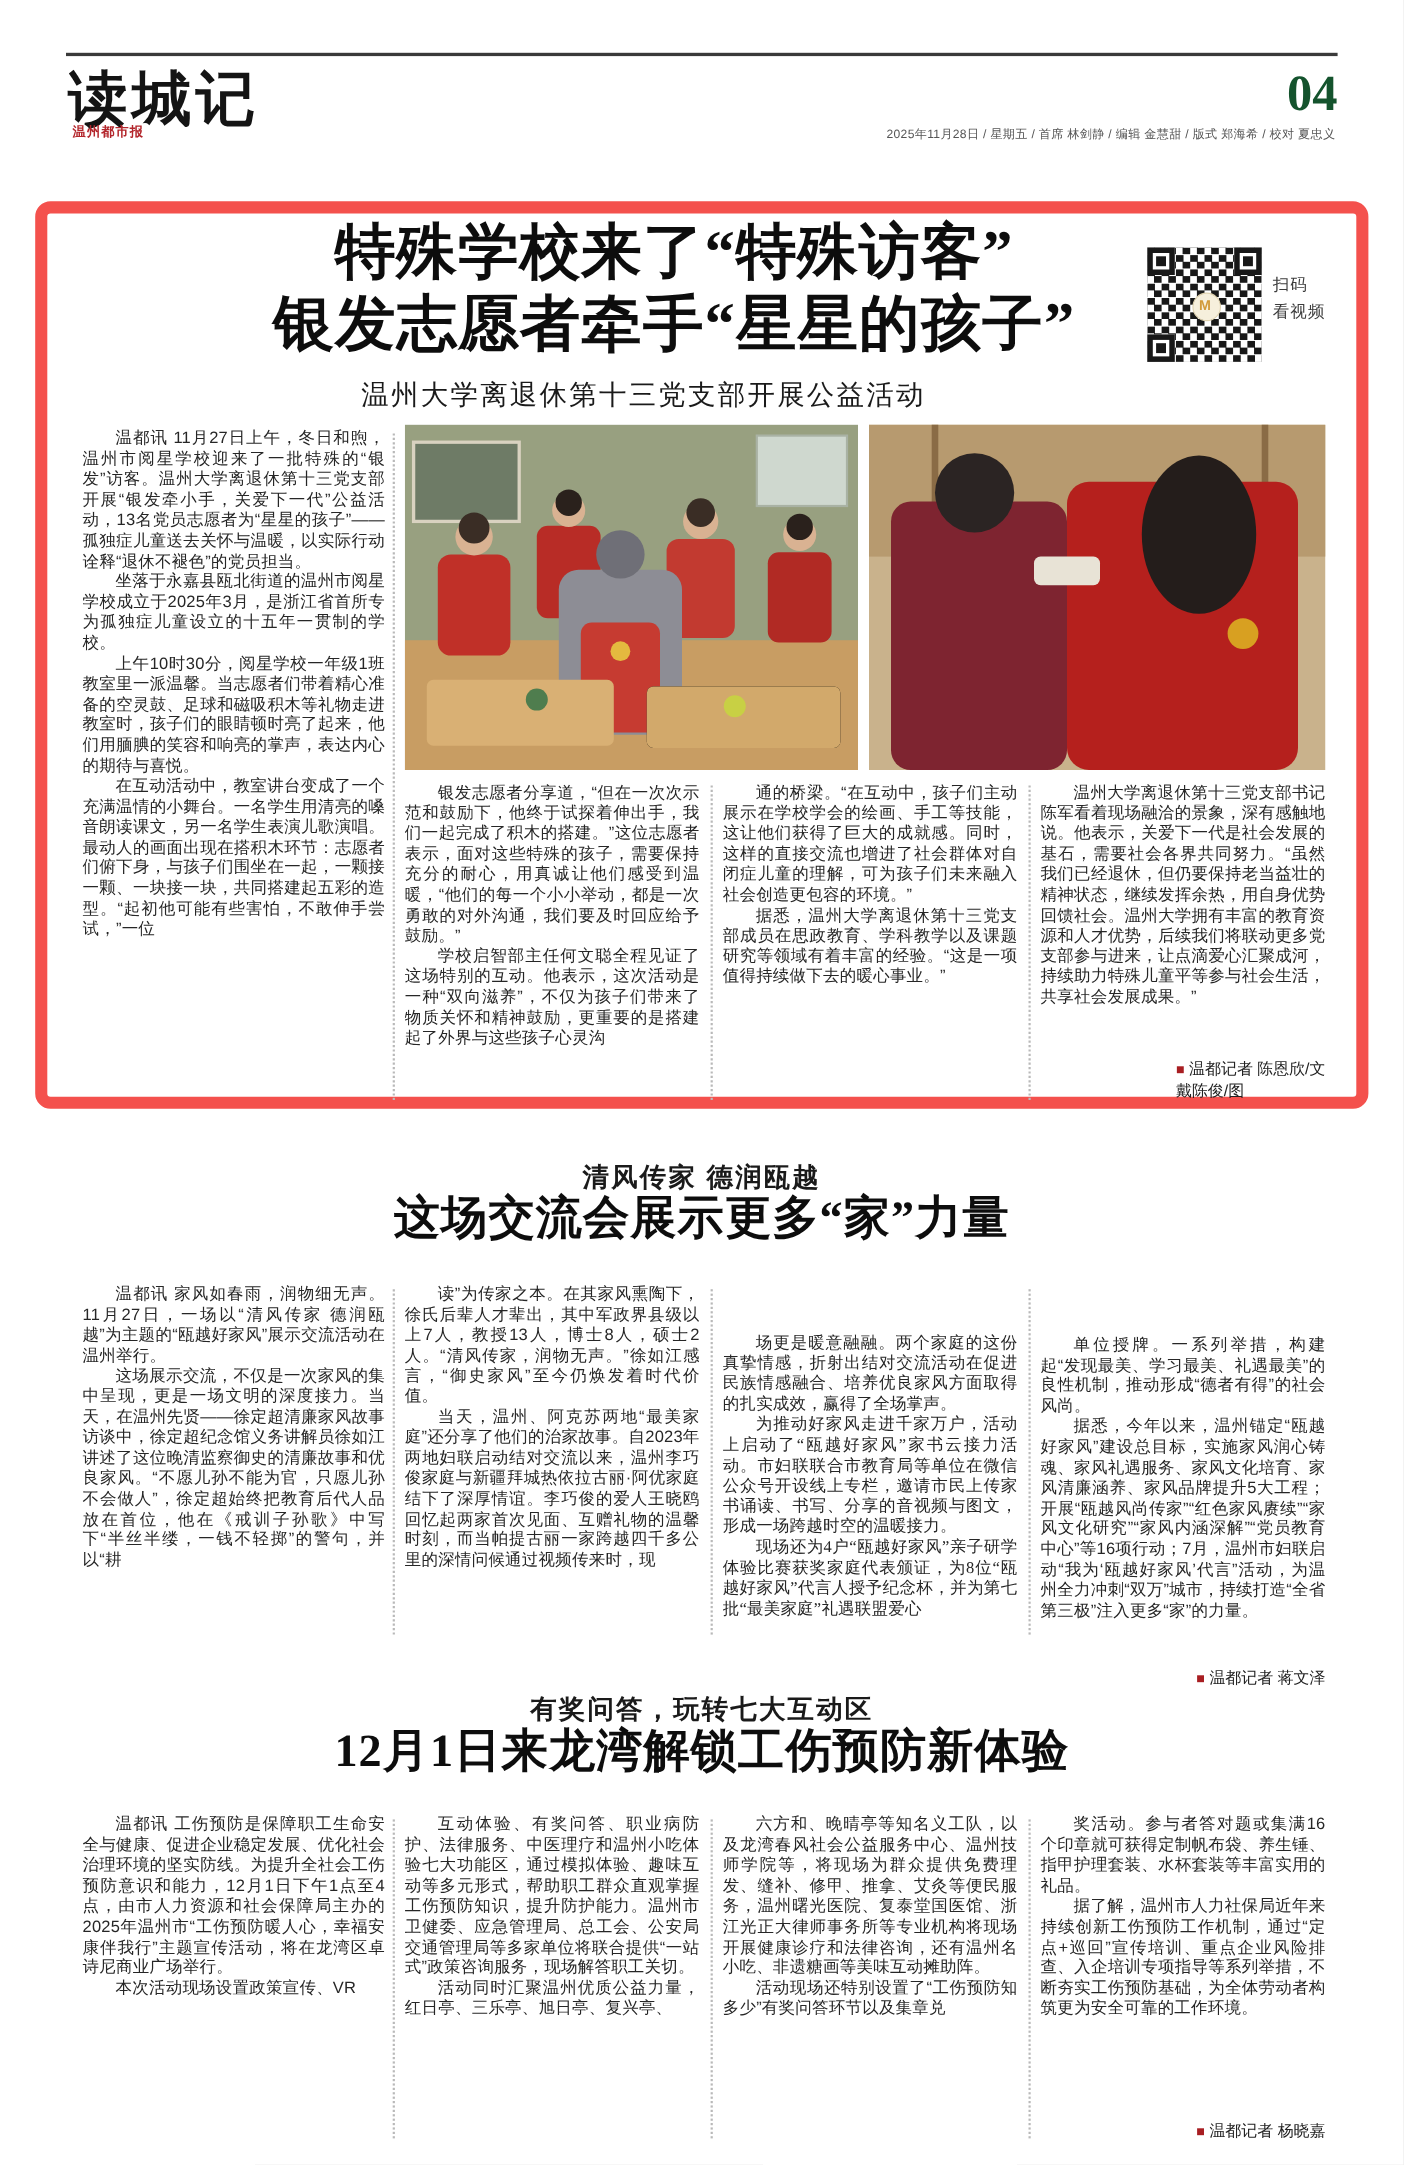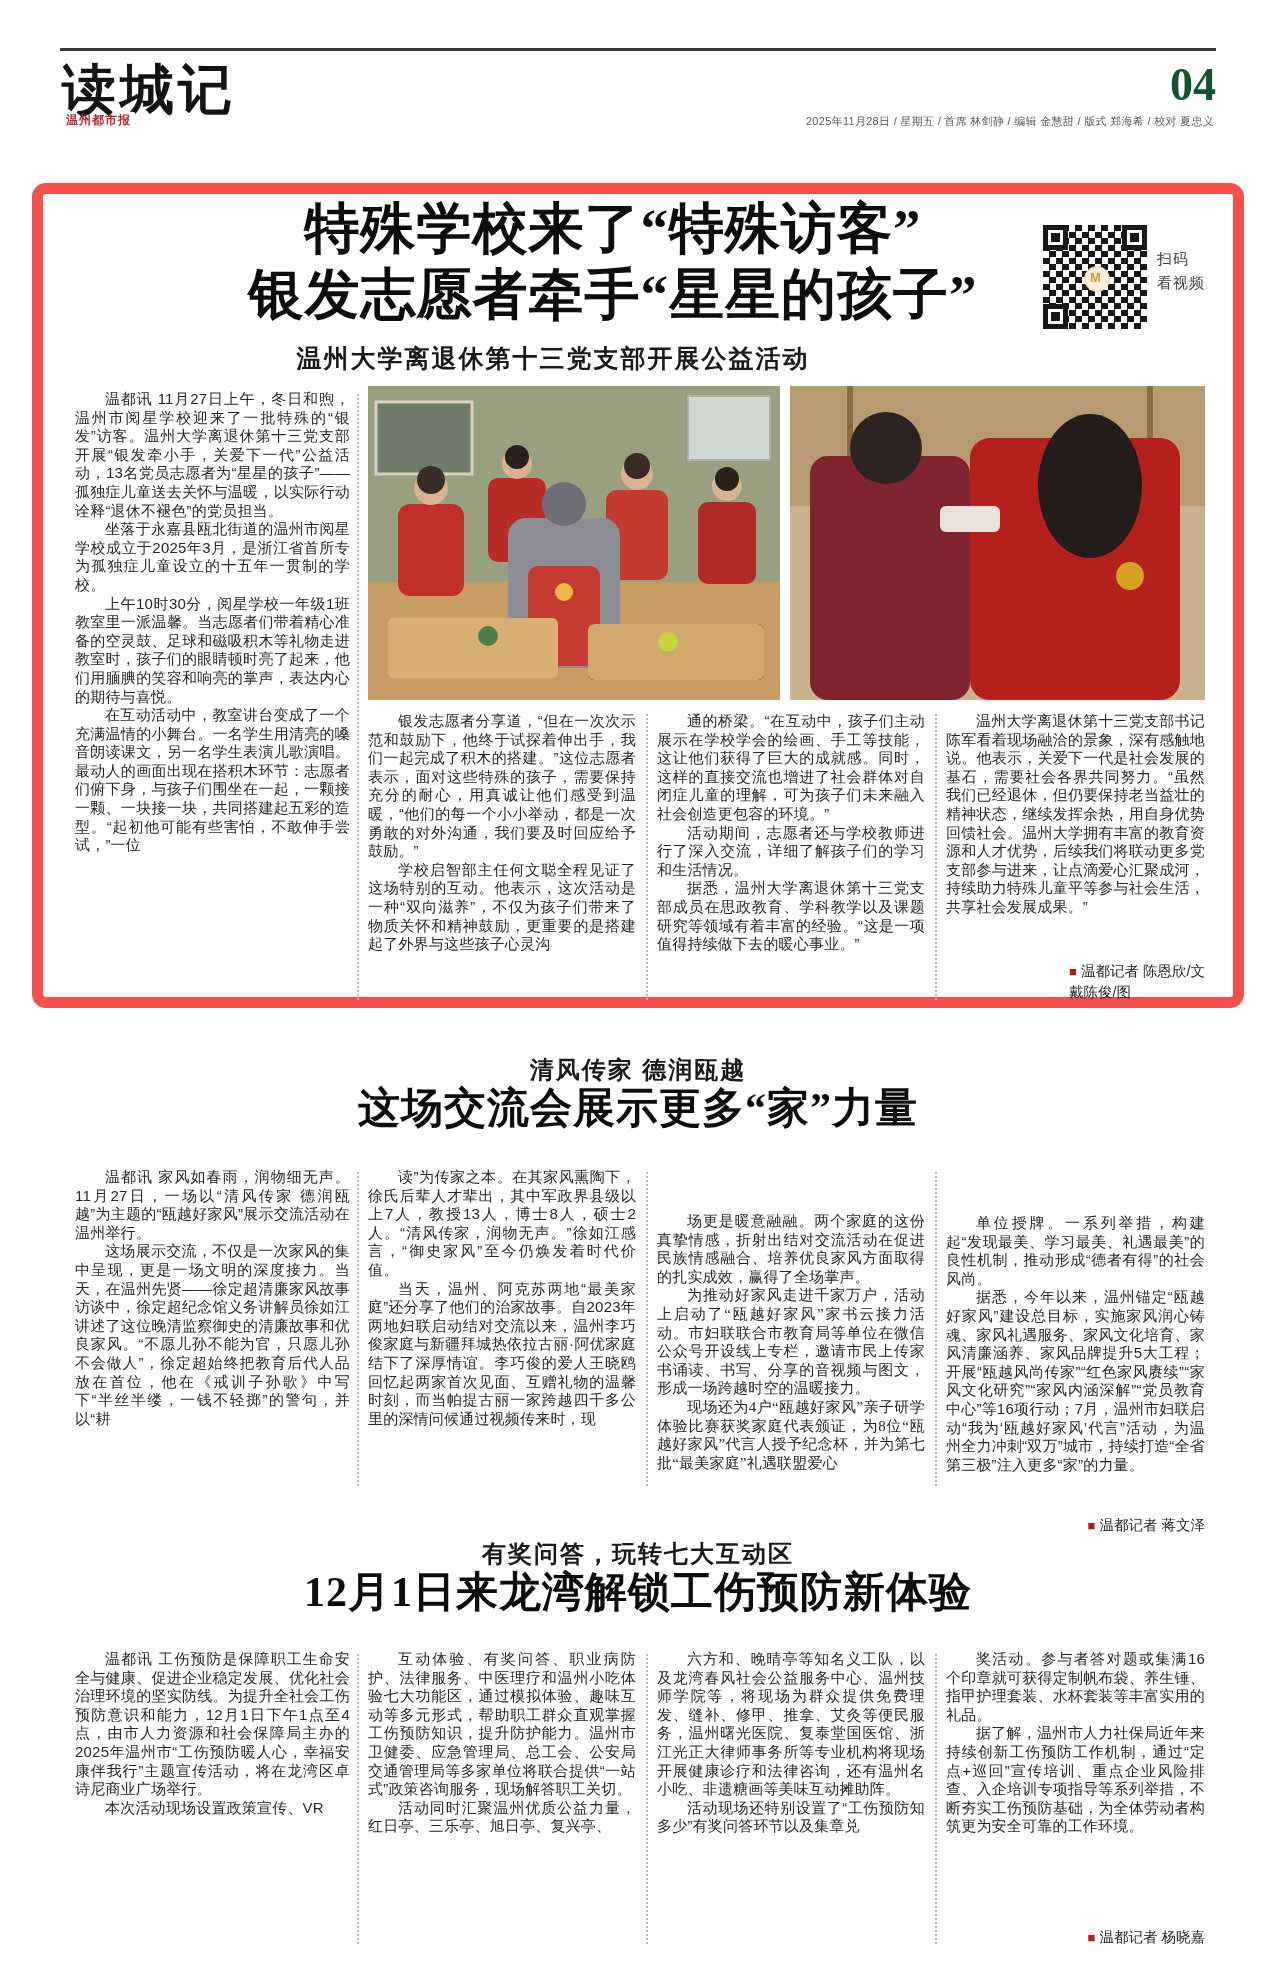--- a/index.html
+++ b/index.html
@@ -8,21 +8,21 @@
   .abs{position:absolute;}
   .serif{font-family:"Liberation Serif","DejaVu Serif",serif;}
   .rule{background:#3a3a3a;height:3px;}
   .section-title{font-size:54px;font-weight:700;letter-spacing:4px;color:#141414;}
   .paper-label{font-size:12px;font-weight:bold;color:#b3262c;letter-spacing:1px;}
   .page-num{font-size:46px;font-weight:900;color:#14532d;}
   .dateline{font-size:11px;color:#555;text-align:right;letter-spacing:.3px;}
   .featured-box{border:11px solid #f4514d;border-radius:14px;background:transparent;}
   .hl{font-weight:900;color:#0d0d0d;text-align:center;line-height:1.06;letter-spacing:1px;}
   .hl1,.hl2{font-size:55px;}
-  .subtitle{font-size:25px;font-weight:bold;color:#1a1a1a;text-align:center;letter-spacing:2px;}
+  .subtitle{font-size:25px;font-weight:normal;color:#1a1a1a;text-align:center;letter-spacing:2px;margin-left:32px;}
   .kicker{font-size:24px;font-weight:bold;color:#1a1a1a;text-align:center;letter-spacing:2px;}
   .hl-mid{font-size:42px;}
   .col{position:absolute;}
   .ptext{overflow:hidden;}
   .ptext p{margin:0;text-indent:2em;text-align:justify;font-size:15px;line-height:18.6px;
            letter-spacing:.2px;color:#262626;}
   .vdiv{width:0;border-left:2px dotted #b9b9b9;}
   .byline{position:absolute;right:0;bottom:0;font-size:14.5px;line-height:20px;color:#222;
           text-align:left;white-space:nowrap;}
   .mark{color:#a81e22;font-size:13px;}
@@ -114,21 +114,20 @@
   </div>
   <div class="col" style="left:368px;top:712px;width:268px;height:290px;">
     <div class="ptext" style="height:290px;">
         <p>银发志愿者分享道，“但在一次次示范和鼓励下，他终于试探着伸出手，我们一起完成了积木的搭建。”这位志愿者表示，面对这些特殊的孩子，需要保持充分的耐心，用真诚让他们感受到温暖，“他们的每一个小小举动，都是一次勇敢的对外沟通，我们要及时回应给予鼓励。”</p>
         <p>学校启智部主任何文聪全程见证了这场特别的互动。他表示，这次活动是一种“双向滋养”，不仅为孩子们带来了物质关怀和精神鼓励，更重要的是搭建起了外界与这些孩子心灵沟</p>
       </div>
   </div>
   <div class="col" style="left:657px;top:712px;width:268px;height:290px;">
     <div class="ptext" style="height:290px;">
         <p>通的桥梁。“在互动中，孩子们主动展示在学校学会的绘画、手工等技能，这让他们获得了巨大的成就感。同时，这样的直接交流也增进了社会群体对自闭症儿童的理解，可为孩子们未来融入社会创造更包容的环境。”</p>
-        <p>活动期间，志愿者还与学校教师进行了深入交流，详细了解孩子们的学习和生活情况。</p>
         <p>据悉，温州大学离退休第十三党支部成员在思政教育、学科教学以及课题研究等领域有着丰富的经验。“这是一项值得持续做下去的暖心事业。”</p>
       </div>
   </div>
   <div class="col" style="left:946px;top:712px;width:259px;height:290px;">
     <div class="ptext" style="height:244px;">
         <p>温州大学离退休第十三党支部书记陈军看着现场融洽的景象，深有感触地说。他表示，关爱下一代是社会发展的基石，需要社会各界共同努力。“虽然我们已经退休，但仍要保持老当益壮的精神状态，继续发挥余热，用自身优势回馈社会。温州大学拥有丰富的教育资源和人才优势，后续我们将联动更多党支部参与进来，让点滴爱心汇聚成河，持续助力特殊儿童平等参与社会生活，共享社会发展成果。”</p>
       </div>
     <div class="byline">
       <div><span class="mark">■</span>
            <span>温都记者 陈恩欣/文</span></div>

